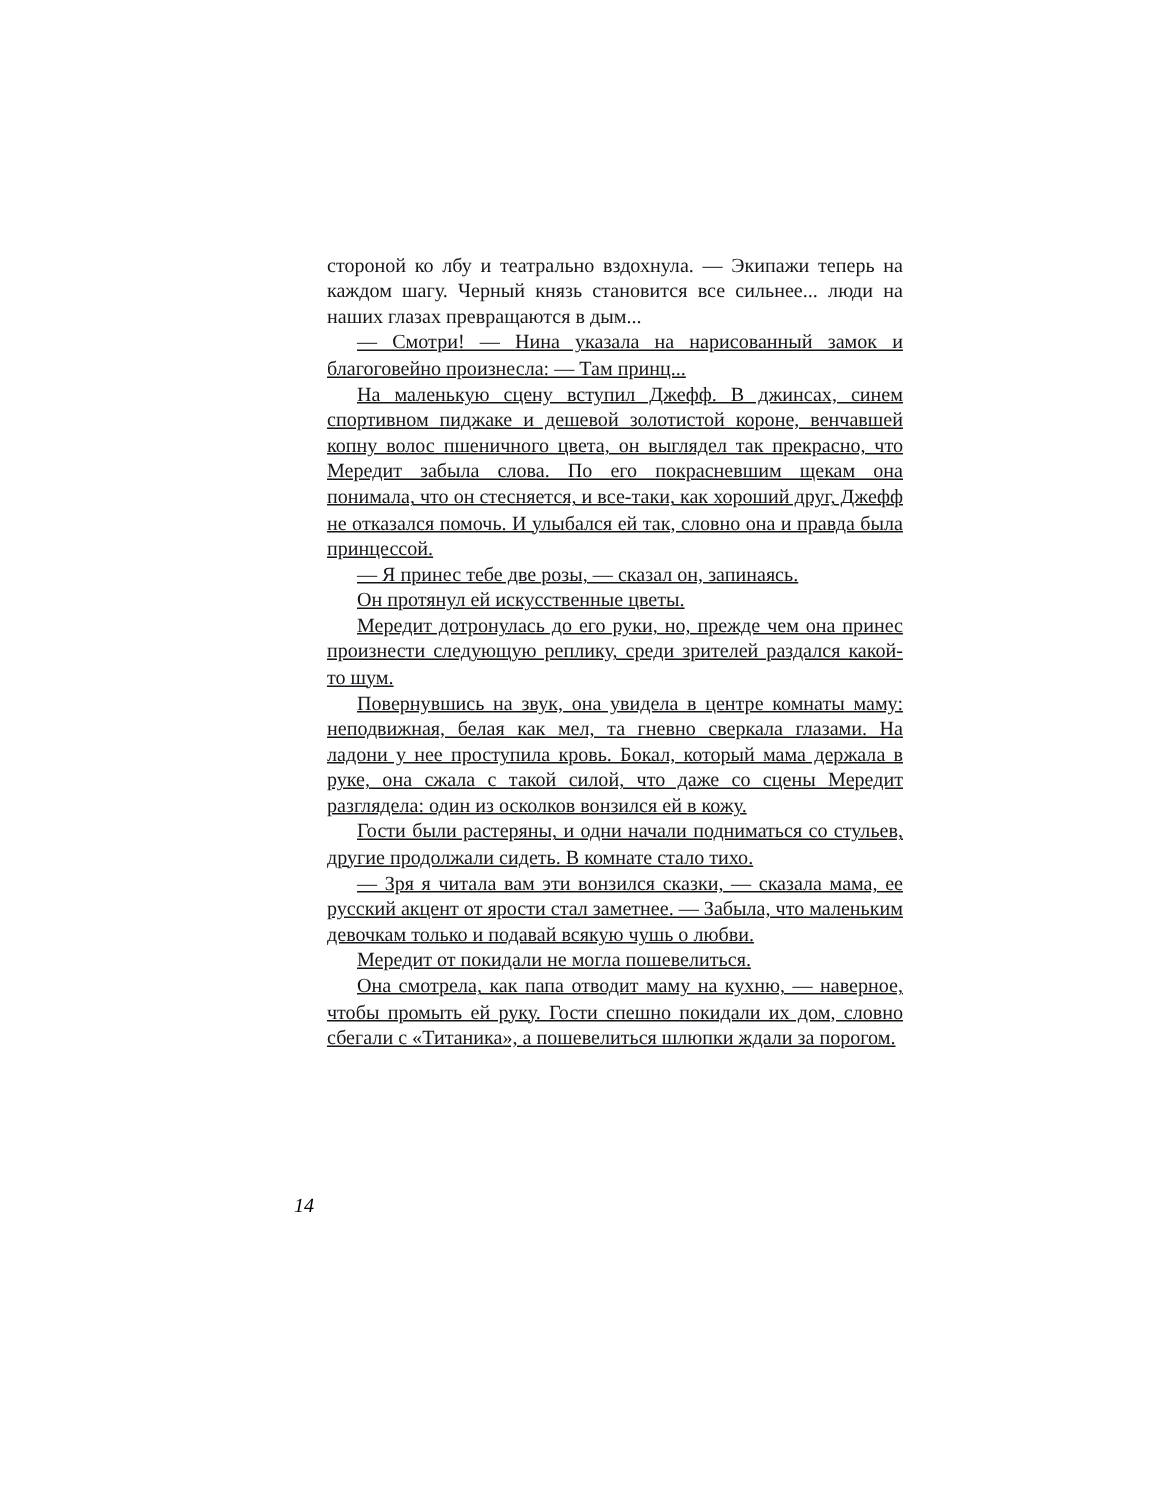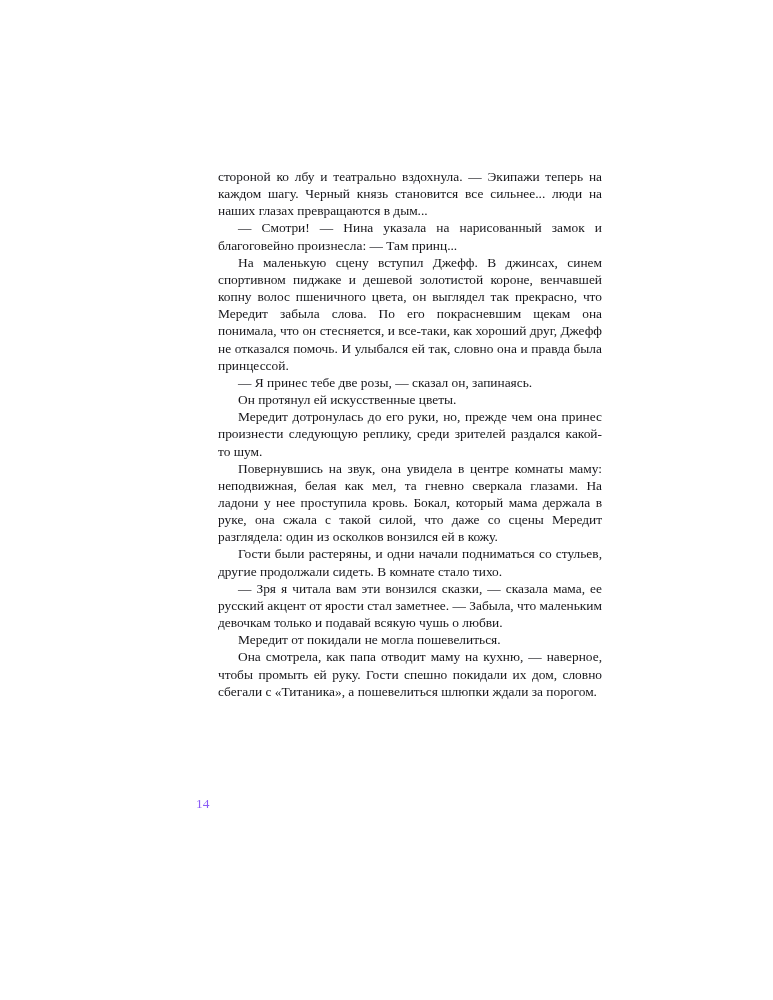--- a/index.html
+++ b/index.html
@@ -33,29 +33,31 @@
     font-size: 13.4px;
     line-height: 17.15px;
     text-align: justify;
     text-justify: inter-word;
     hyphens: manual;
     color: #16161a;
     font-family: "Liberation Serif", serif;
   }
   .para.indent {
     text-indent: 20px;
+    text-decoration: underline;
   }
   .page-number {
     position: absolute;
     left: 196px;
     top: 795px;
     font-size: 13.4px;
     line-height: 17px;
-    color: #8b5cf6;
+    color: #000000;
     font-family: "Liberation Serif", serif;
+    font-style: italic;
   }
 </style>
 </head>
 <body>
 
 <div class="page">
   <div class="text-block">
     <p class="para">стороной ко лбу и театрально вздохнула. — Экипажи теперь на каждом шагу. Черный князь становится все сильнее... люди на наших глазах превращаются в дым...</p>
     <p class="para indent">— Смотри! — Нина указала на нарисованный замок и благоговейно произнесла: — Там принц...</p>
     <p class="para indent">На маленькую сцену вступил Джефф. В джинсах, синем спортивном пиджаке и дешевой золотистой короне, венчавшей копну волос пшеничного цвета, он выглядел так прекрасно, что Мередит забыла слова. По его покрасневшим щекам она понимала, что он стесняется, и все-таки, как хороший друг, Джефф не отказался помочь. И улыбался ей так, словно она и правда была принцессой.</p>

